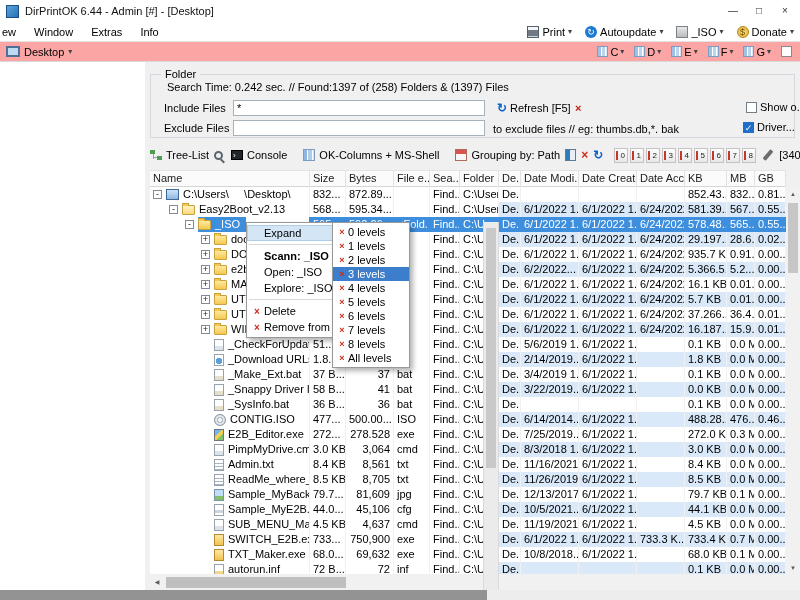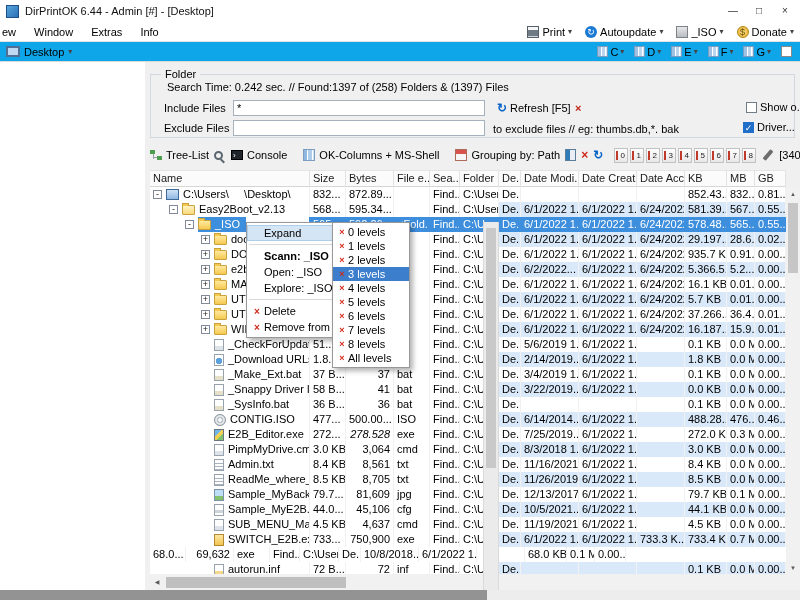--- a/index.html
+++ b/index.html
@@ -23,21 +23,21 @@
 .mic{width:12px;height:12px;display:inline-block;flex:none}
 .ic-printer{background:linear-gradient(#f6f6f6 0 3px,#6f7a85 3px 9px,#cfd6dd 9px);border:1px solid #55606b}
 .ic-autoupdate{border-radius:50%;background:#1a7ad4;color:#fff}
 .ic-autoupdate::before{content:"\21BB";display:block;font-size:9px;line-height:12px;text-align:center}
 .ic-iso-drive{background:linear-gradient(#e8e8e8,#b9bcc0);border:1px solid #7d8288}
 .ic-donate{border-radius:50%;background:radial-gradient(#ffe289,#e0a92e);border:1px solid #b8860b}
 .ic-donate::before{content:"$";display:block;font-size:9px;line-height:11px;text-align:center;color:#6b4e00}
 .caret{font-size:8px;color:#444}
 
 
-.toolbar2{position:absolute;left:0;top:41px;width:800px;height:21px;background:#0ea5e9;border-top:1px solid #e3e3e3;border-bottom:1px solid #d9d9d9;display:flex;align-items:center;padding:0 6px}
+.toolbar2{position:absolute;left:0;top:41px;width:800px;height:21px;background:#fca5a5;border-top:1px solid #e3e3e3;border-bottom:1px solid #d9d9d9;display:flex;align-items:center;padding:0 6px}
 .loc{display:flex;align-items:center;gap:4px}
 .ic-monitor{width:14px;height:11px;background:#bfd9f2;border:2px solid #4f6f96;display:inline-block}
 .colbtns{position:absolute;right:8px;display:flex;align-items:center;gap:10px}
 .colbtn{display:flex;align-items:center;gap:2px}
 .ic-cols{width:11px;height:11px;border:1px solid #7c9cc0;display:inline-block;
   background:linear-gradient(90deg,#9ec1e4 0 3px,#fff 3px 4px,#bcd5ee 4px 7px,#fff 7px 8px,#d7e6f5 8px)}
 .cb-extra{width:11px;height:11px;border:1px solid #8a8a8a;background:#fff;display:inline-block}
 
 
 .sidebar{position:absolute;left:0;top:62px;width:145px;height:528px;background:#fff;border-right:1px solid #dcdcdc;overflow:hidden;padding-top:6px}
@@ -660,21 +660,21 @@
       </div>
       <div class="trow">
         <div class="tc c0" style="width: 160px; padding-left: 51px;">
           <span class="expsp"></span>
           <span class="nmin">
             <span class="fi i-exe-color"></span>
             <span>E2B_Editor.exe</span>
           </span>
         </div>
         <div class="tc c1" style="width: 36px;">272...</div>
-        <div class="tc c2 num" style="width: 48px; font-style: italic;">278.528</div>
+        <div class="tc c2 num" style="width: 48px;">278.528</div>
         <div class="tc c3" style="width: 36px;">exe</div>
         <div class="tc c4" style="width: 30px;">Find...</div>
         <div class="tc c5" style="width: 39px;">C:\Users\...</div>
         <div class="tc c6 rp" style="width: 22px;">De...</div>
         <div class="tc c7 rp" style="width: 58px;">7/25/2019...</div>
         <div class="tc c8 rp" style="width: 58px;">6/1/2022 1...</div>
         <div class="tc c9 rp" style="width: 48px;"></div>
         <div class="tc c10 rp" style="width: 42px;">272.0 KB</div>
         <div class="tc c11 rp" style="width: 28px;">0.3 MB</div>
         <div class="tc c12 rp" style="width: 31px;">0.00...</div>
@@ -820,20 +820,27 @@
         <div class="tc c5" style="width: 39px;">C:\Users\...</div>
         <div class="tc c6 rp" style="width: 22px;">De...</div>
         <div class="tc c7 rp" style="width: 58px;">6/1/2022 1...</div>
         <div class="tc c8 rp" style="width: 58px;">6/1/2022 1...</div>
         <div class="tc c9 rp" style="width: 48px;">733.3 K...</div>
         <div class="tc c10 rp" style="width: 42px;">733.4 KB</div>
         <div class="tc c11 rp" style="width: 28px;">0.7 MB</div>
         <div class="tc c12 rp" style="width: 31px;">0.00...</div>
       </div>
       <div class="trow">
+        <div class="tc c0" style="width: 160px; padding-left: 51px;">
+          <span class="expsp"></span>
+          <span class="nmin">
+            <span class="fi i-exe"></span>
+            <span>TXT_Maker.exe</span>
+          </span>
+        </div>
         <div class="tc c1" style="width: 36px;">68.0...</div>
         <div class="tc c2 num" style="width: 48px;">69,632</div>
         <div class="tc c3" style="width: 36px;">exe</div>
         <div class="tc c4" style="width: 30px;">Find...</div>
         <div class="tc c5" style="width: 39px;">C:\Users\...</div>
         <div class="tc c6 rp" style="width: 22px;">De...</div>
         <div class="tc c7 rp" style="width: 58px;">10/8/2018...</div>
         <div class="tc c8 rp" style="width: 58px;">6/1/2022 1...</div>
         <div class="tc c9 rp" style="width: 48px;"></div>
         <div class="tc c10 rp" style="width: 42px;">68.0 KB</div>

